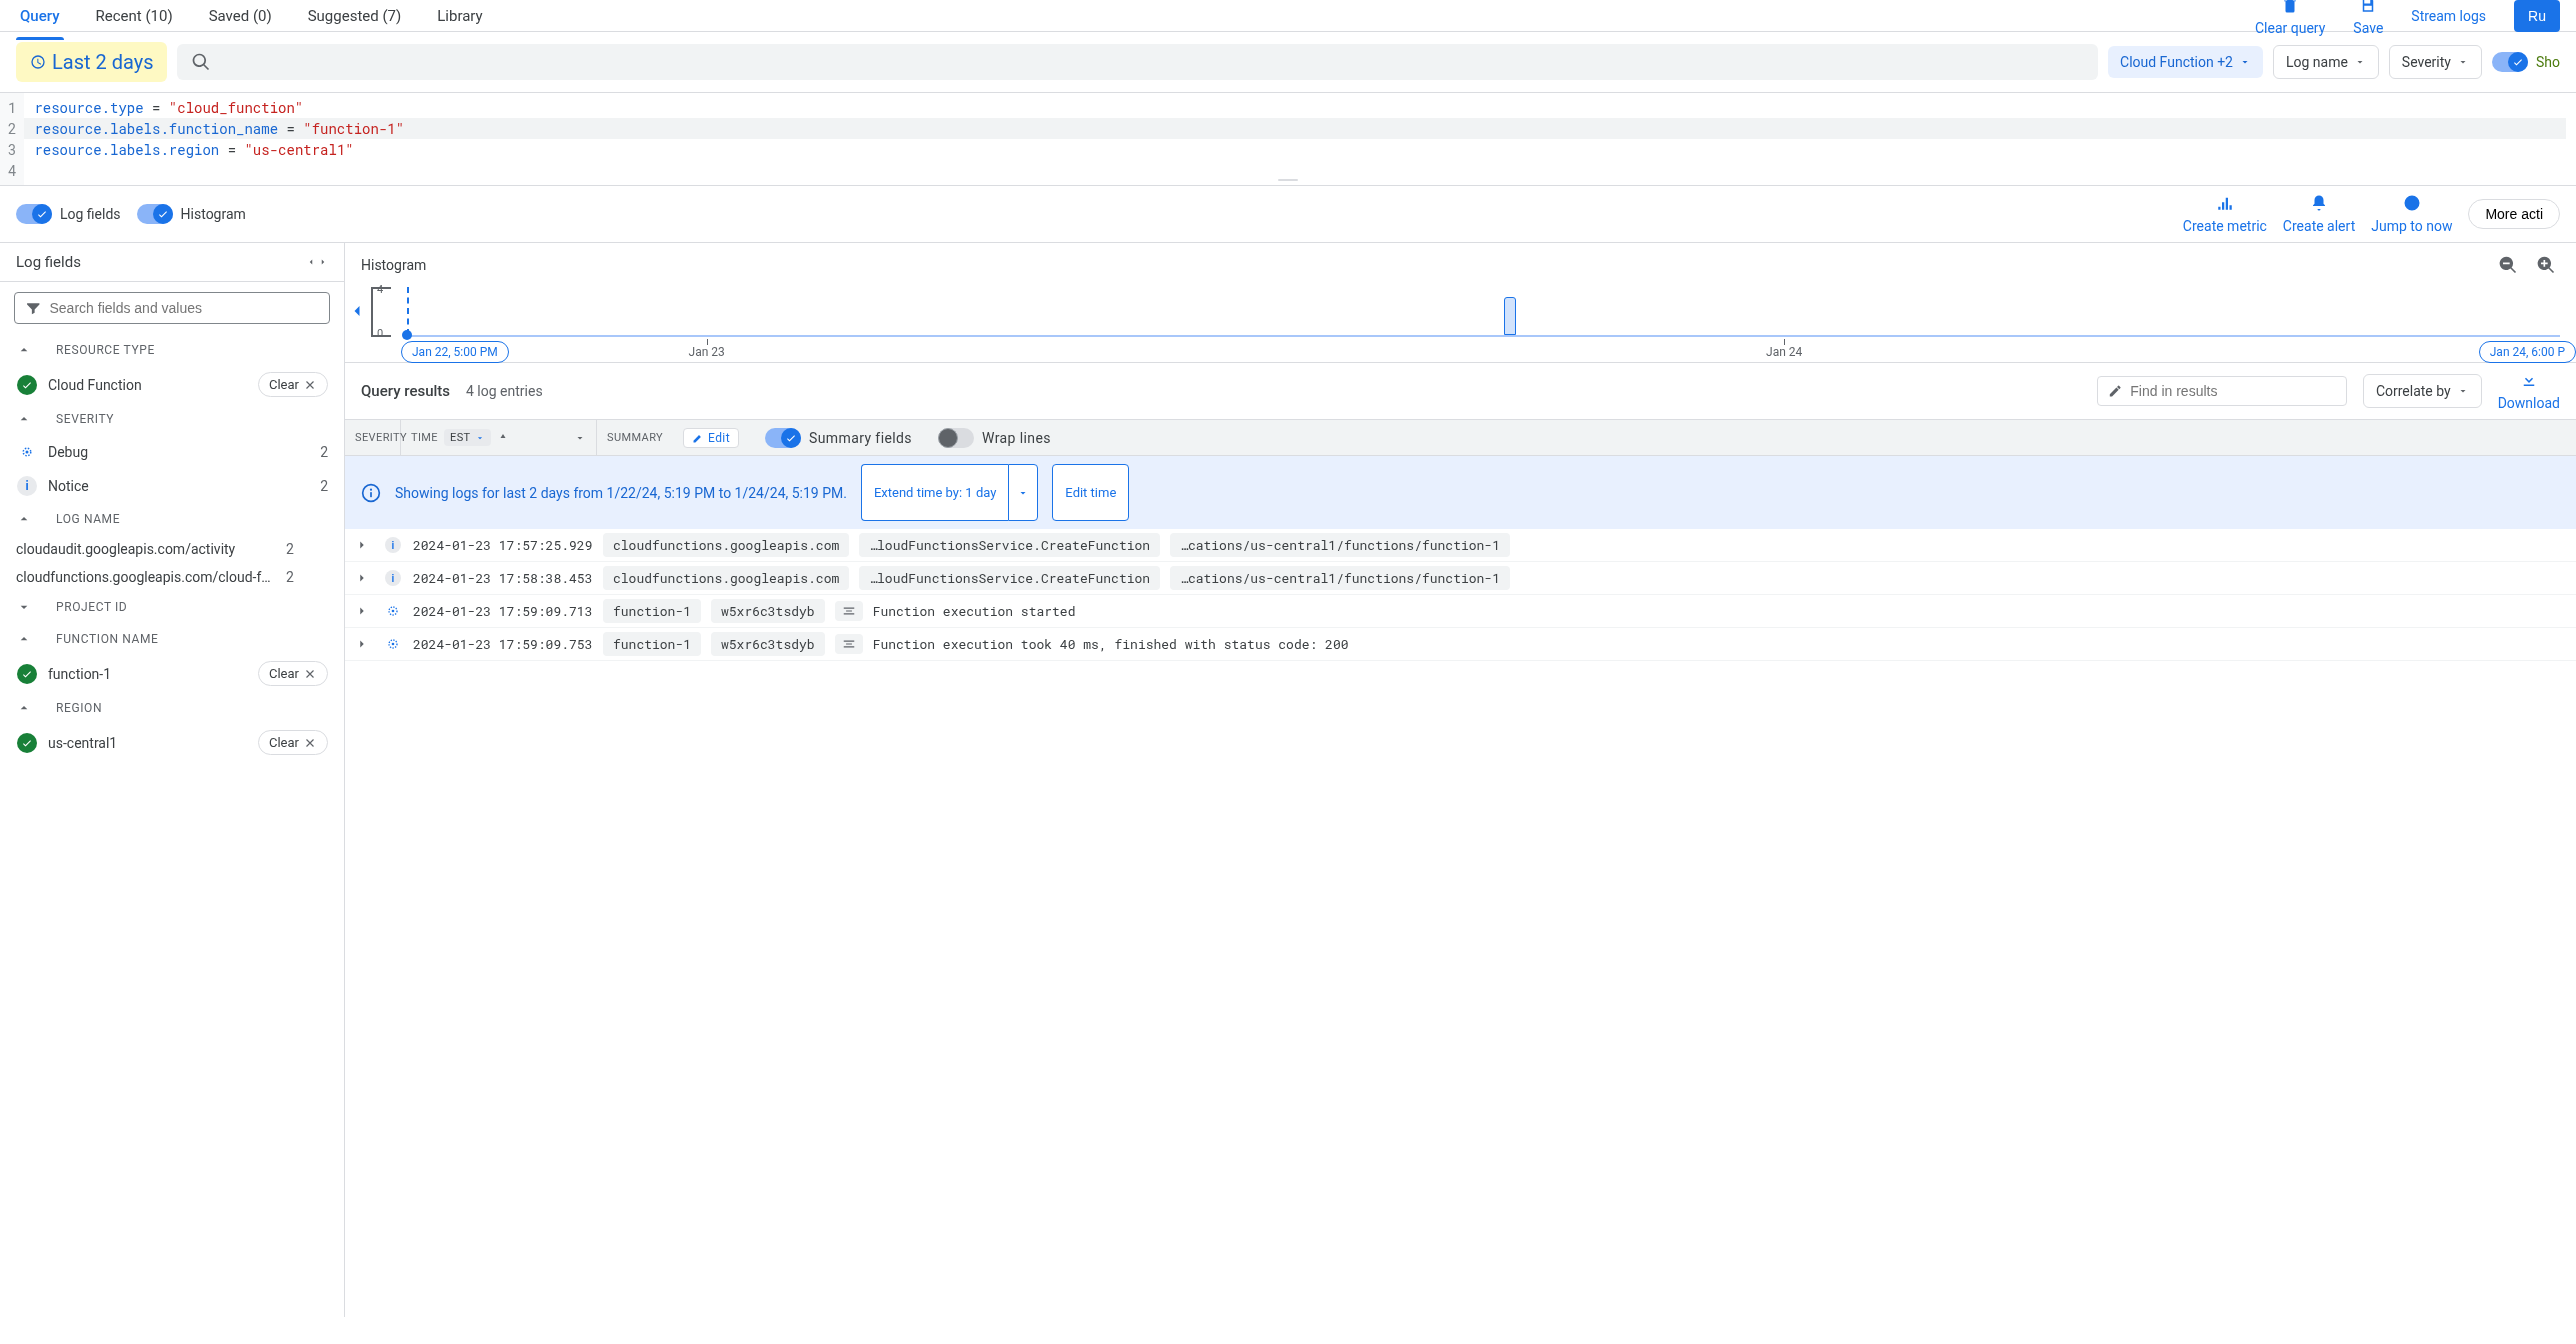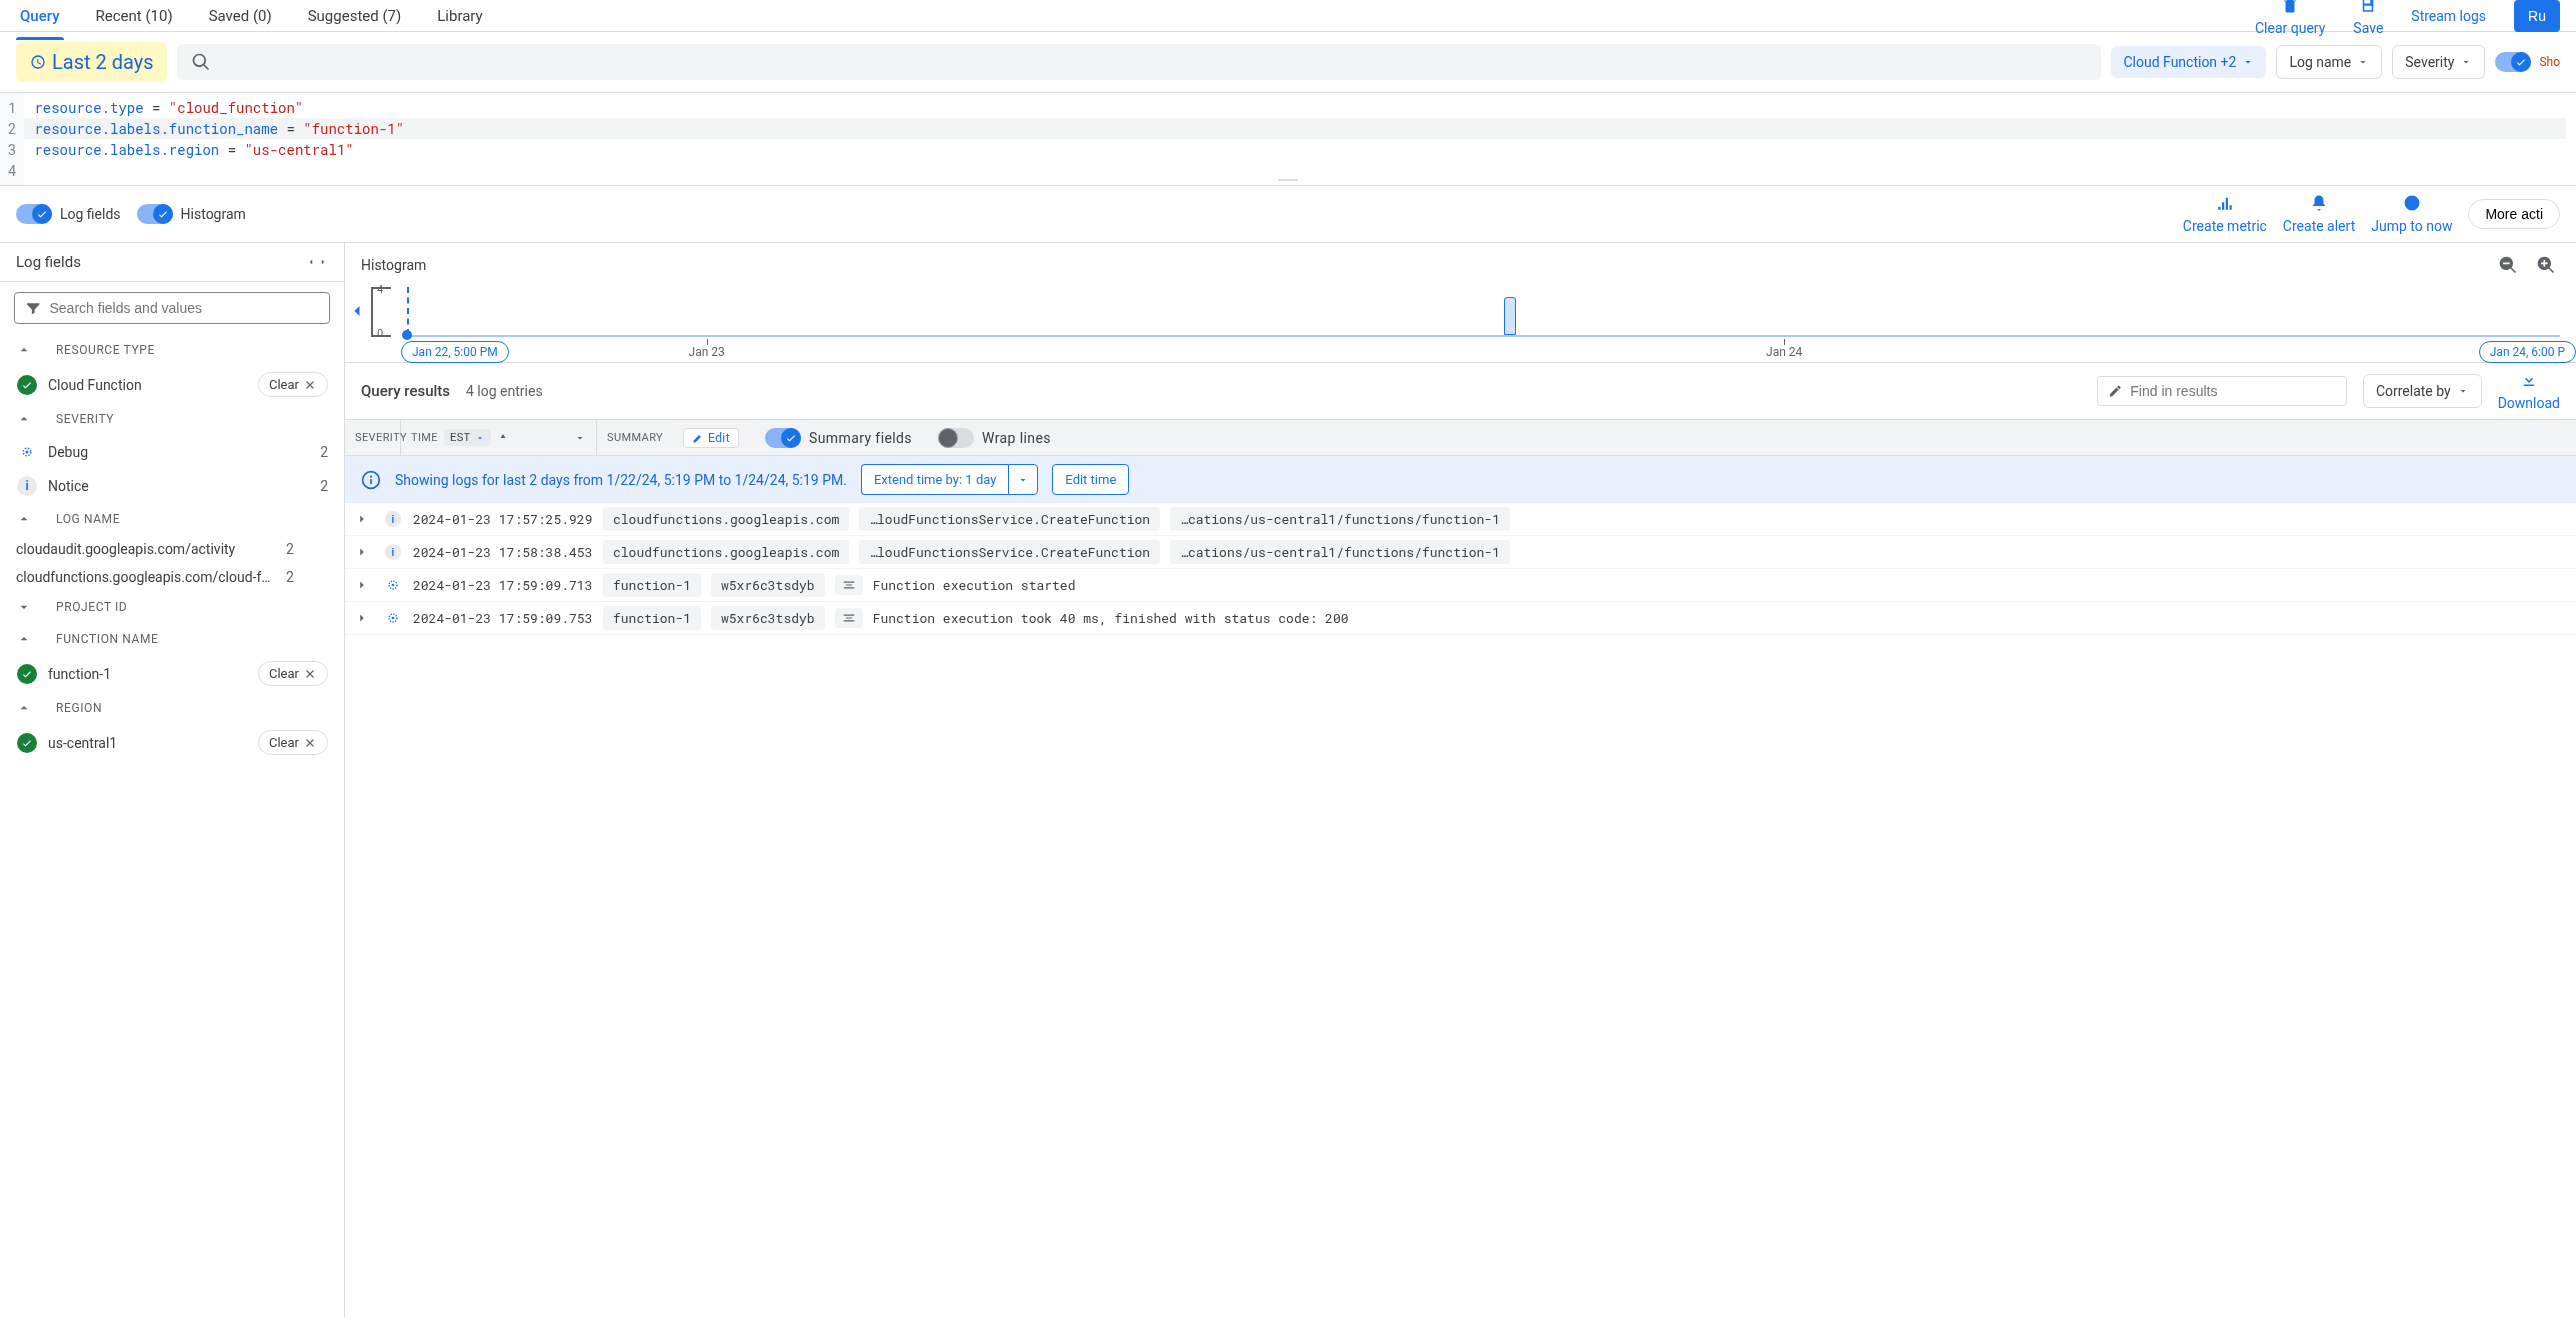--- a/index.html
+++ b/index.html
@@ -22,21 +22,21 @@
 .search-box input { border: none; background: transparent; outline: none; width: 100%; font-size: 15px; color: #3c4043; }
 .filter-chip { background: #e8f0fe; color: #1967d2; border-radius: 6px; padding: 8px 12px; display: flex; align-items: center; gap: 6px; cursor: pointer; font-size: 14px; }
 .filter-outline { border: 1px solid #dadce0; border-radius: 6px; padding: 8px 12px; display: flex; align-items: center; gap: 6px; cursor: pointer; font-size: 14px; color: #3c4043; background: #fff; }
 .switch { position: relative; width: 36px; height: 20px; background: #1a73e8; border-radius: 10px; cursor: pointer; }
 .switch.track-light { background: #8ab4f8; }
 .switch.off-light { background: #dadce0; }
 .switch .knob { position: absolute; width: 20px; height: 20px; background: #1a73e8; border-radius: 50%; top: 0; right: 0; display: flex; align-items: center; justify-content: center; }
 .switch.off .knob, .switch.off-light .knob { left: 0; right: auto; background: #fff; border: 1px solid #9aa0a6; }
 .switch .check { width: 12px; height: 12px; }
 .switch-row { display: flex; align-items: center; gap: 8px; }
-.show-label { font-size: 12px; color: #c2410c; }
+.show-label { font-size: 14px; color: #4d7c0f; }
 
 
 .editor { display: flex; font-family: "Roboto Mono", monospace; font-size: 14px; border-bottom: 1px solid #dadce0; position: relative; }
 .gutter { background: #f8f9fa; color: #80868b; text-align: right; padding: 4px 8px; user-select: none; line-height: 21px; }
 .code { padding: 4px 10px; line-height: 21px; flex: 1; }
 .code .hl-line { background: #f1f3f4; display: block; margin-left: -10px; padding-left: 10px; }
 .code .kw { color: #1967d2; }
 .code .op { color: #3c4043; }
 .code .str { color: #c5221f; }
 .grip { position: absolute; bottom: 2px; left: 50%; transform: translateX(-50%); width: 24px; height: 4px; display: flex; gap: 2px; justify-content: center; }
@@ -103,21 +103,21 @@
 .col-header .cell { padding: 0 10px; display: flex; align-items: center; gap: 6px; border-right: 1px solid #dadce0; height: 100%; text-transform: uppercase; }
 .col-header .cell.sev { width: 56px; }
 .col-header .cell.time { width: 196px; }
 .col-header .cell.sum { flex: 1; border-right: none; }
 .tz-chip { background: #e8eaed; color: #3c4043; border-radius: 4px; padding: 2px 6px; display: flex; align-items: center; gap: 4px; font-size: 11px; text-transform: none; cursor: pointer; }
 .edit-chip { border: 1px solid #dadce0; background: #fff; color: #1a73e8; border-radius: 4px; padding: 2px 8px; display: flex; align-items: center; gap: 4px; font-size: 12px; cursor: pointer; text-transform: none; }
 
 
 .info-banner { background: #e8f0fe; display: flex; align-items: center; padding: 8px 16px; gap: 14px; font-size: 14px; color: #1967d2; }
 .info-banner .msg { flex: 0 0 auto; }
-.outline-blue { border: 1px solid #1a73e8; color: #1a73e8; background: #fff; border-radius: 4px; padding: 7px 12px; display: flex; align-items: center; gap: 6px; cursor: pointer; font-size: 13px; }
+.outline-blue { border: 1px solid #1a73e8; color: #1a73e8; background: #fff; border-radius: 4px; padding: 20px 12px; display: flex; align-items: center; gap: 6px; cursor: pointer; font-size: 13px; }
 .btn-group { display: flex; }
 .btn-group .outline-blue:first-child { border-radius: 4px 0 0 4px; border-right: none; }
 .btn-group .outline-blue.drop { border-radius: 0 4px 4px 0; padding: 5px 8px; }
 
 
 .log-row { display: flex; align-items: center; padding: 4px 10px; gap: 10px; border-bottom: 1px solid #f1f3f4; font-family: "Roboto Mono", monospace; font-size: 13px; }
 .log-row .exp { width: 18px; color: #5f6368; cursor: pointer; }
 .log-row .sev-icon { width: 20px; display: flex; justify-content: center; }
 .log-row .ts { width: 180px; color: #3c4043; white-space: nowrap; }
 .log-row .pill { background: #f1f3f4; border-radius: 4px; padding: 3px 10px; color: #3c4043; white-space: nowrap; }

